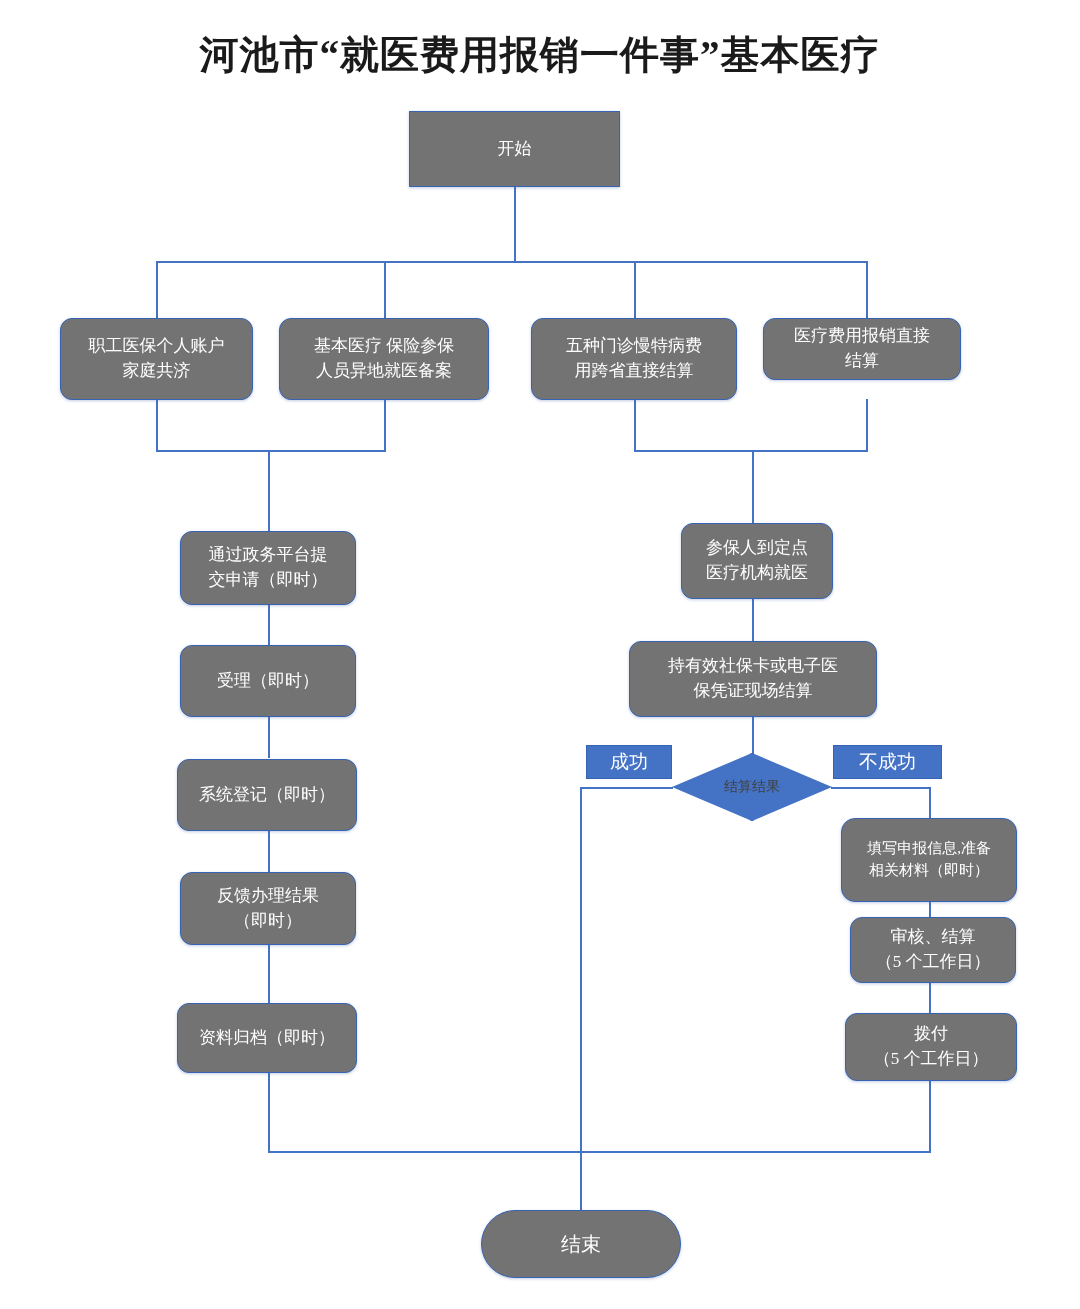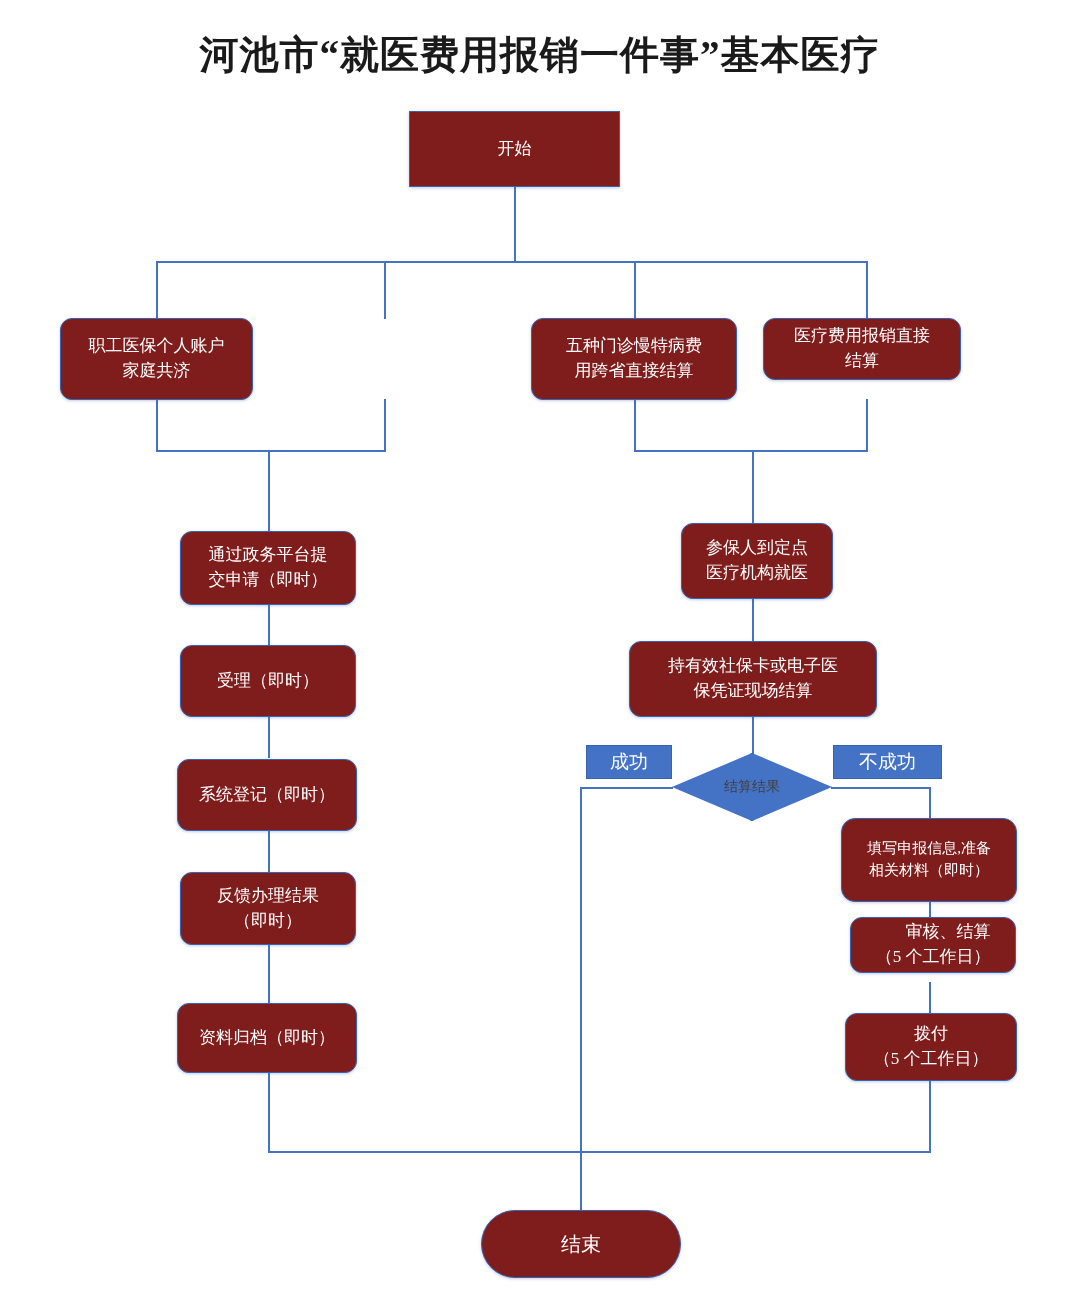--- a/index.html
+++ b/index.html
@@ -28,21 +28,21 @@
     font-size: 39px;
     font-weight: bold;
     letter-spacing: 1px;
     color: #1a1a1a;
     white-space: nowrap;
   }
   
   .node {
     position: absolute;
     box-sizing: border-box;
-    background: #7f1d1d;
+    background: #737373;
     border: 1px solid #3763b4;
     color: #ffffff;
     display: flex;
     align-items: center;
     justify-content: center;
     text-align: center;
     font-family: "Liberation Serif", "DejaVu Serif", serif;
     font-size: 17px;
     line-height: 1.45;
     padding: 2px 4px;
@@ -151,20 +151,24 @@
 
   <div class="node sharp" style="left:409px; top:111px; width:211px; height:76px;">
     <span class="txt">开始</span>
   </div>
 
   <div class="node rounded" style="left:60px; top:318px; width:193px; height:82px;">
     <span class="txt">职工医保个人账户
 家庭共济</span>
   </div>
 
+  <div class="node rounded" style="left:279px; top:318px; width:210px; height:82px;">
+    <span class="txt">基本医疗 保险参保
+人员异地就医备案</span>
+  </div>
 
   <div class="node rounded" style="left:531px; top:318px; width:206px; height:82px;">
     <span class="txt">五种门诊慢特病费
 用跨省直接结算</span>
   </div>
 
   <div class="node rounded" style="left:763px; top:318px; width:198px; height:62px;">
     <span class="txt">医疗费用报销直接
 结算</span>
   </div>
@@ -212,21 +216,21 @@
 
   <div class="small-label" style="left:833px; top:745px; width:109px; height:34px;">
     <span>不成功</span>
   </div>
 
   <div class="node rounded" style="left:841px; top:818px; width:176px; height:84px; font-size:15px;border-radius:14px;">
     <span class="txt">填写申报信息,准备
 相关材料（即时）</span>
   </div>
 
-  <div class="node rounded" style="left:850px; top:917px; width:166px; height:56px;text-align:right;">
+  <div class="node rounded" style="left:850px; top:917px; width:166px; height:66px;">
     <span class="txt">审核、结算
 （5 个工作日）</span>
   </div>
 
   <div class="node rounded" style="left:845px; top:1013px; width:172px; height:68px;">
     <span class="txt">拨付
 （5 个工作日）</span>
   </div>
 
   <div class="node pill" style="left:481px; top:1210px; width:200px; height:68px; font-size:20px;">

